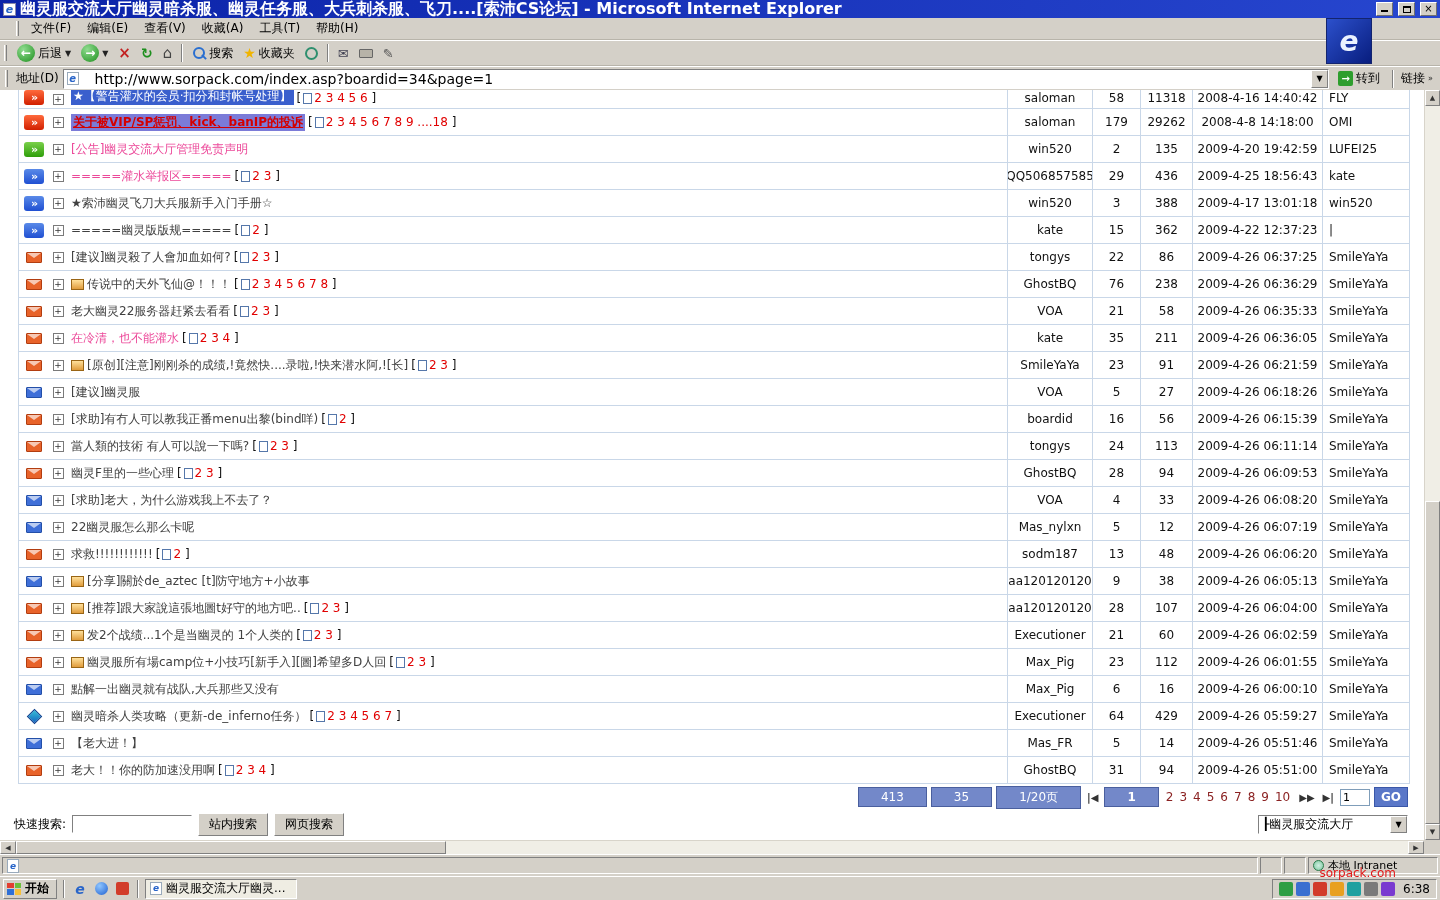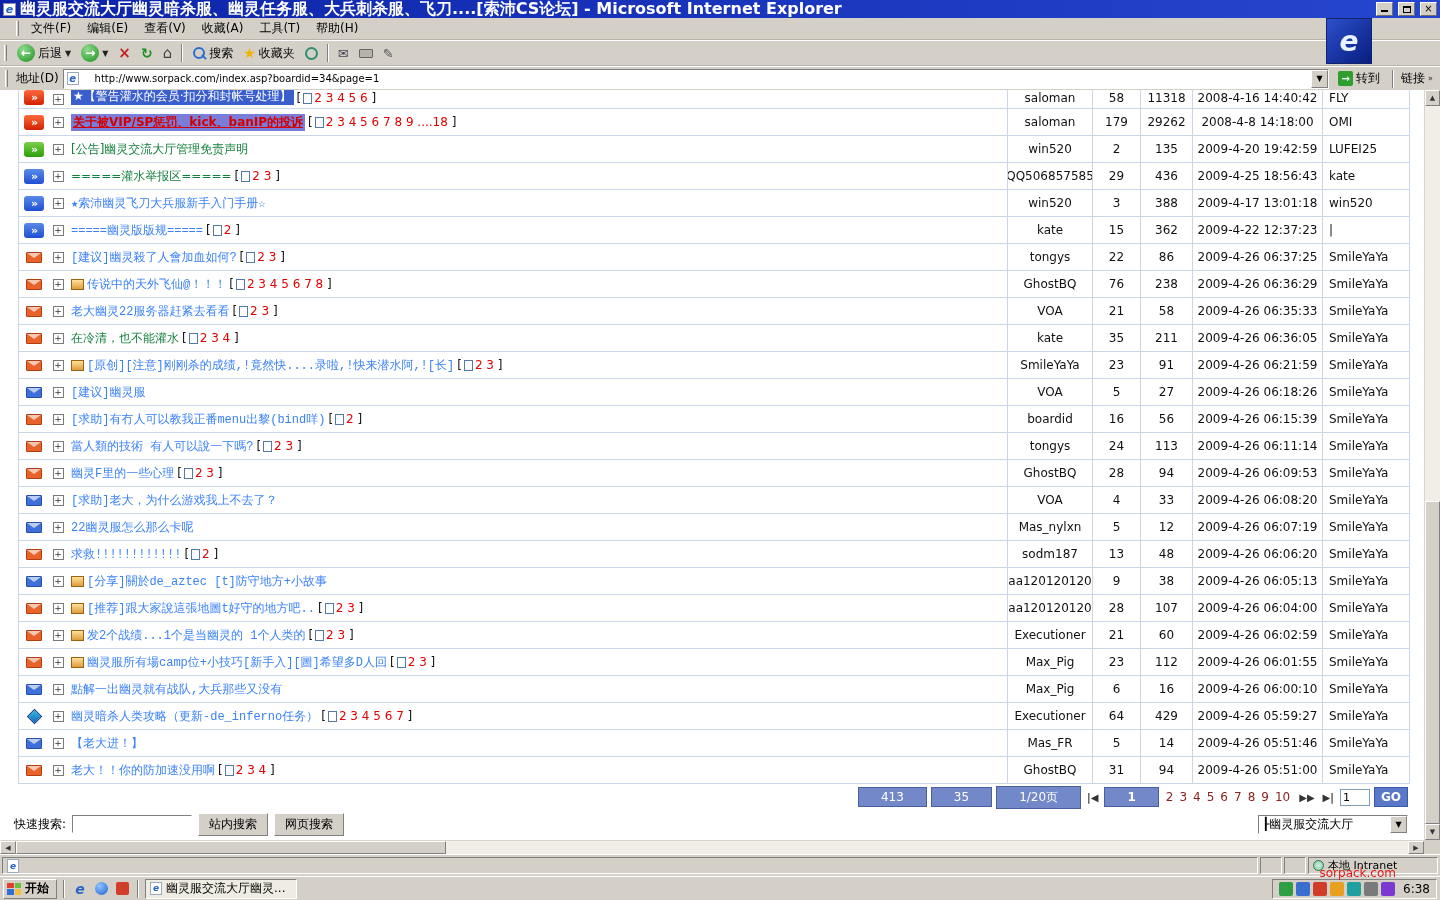--- a/index.html
+++ b/index.html
@@ -31,21 +31,21 @@
   .ic-search::after { content:""; position:absolute; bottom:0; right:1px; width:2px; height:6px; background:#2a6fd0; transform:rotate(-45deg); }
   .ic-star { color:#f0b400; font-size:14px; }
   .ic-hist { width:13px; height:13px; border:2px solid #2e8f6e; border-radius:50%; }
   .ic-mail { color:#445; font-size:13px; }
   .ic-print { width:14px; height:9px; background:#b7b3a8; border:1px solid #666; border-radius:1px; }
   .ic-edit { color:#555; font-size:13px; }
   .tsep { width:2px; height:18px; border-left:1px solid #808080; border-right:1px solid #fff; margin:0 3px; }
   .addressbar { height:24px; background:#d4d0c8; display:flex; align-items:center; gap:4px; padding:0 3px; border-top:1px solid #fff; }
   .addr-field { flex:1; height:20px; background:#fff; border:1px solid; border-color:#808080 #fff #fff #808080; display:flex; align-items:center; gap:4px; padding-left:3px; }
   .addr-fav { width:12px; height:13px; border:1px solid #9ab; color:#2965c9; font-weight:bold; font-style:italic; font-size:10px; line-height:11px; text-align:center; background:#fff; }
-  .addr-text { flex:1; font-size:10px; white-space:nowrap; overflow:hidden;padding-left:12px; }
+  .addr-text { flex:1; font-size:14px; white-space:nowrap; overflow:hidden;padding-left:12px; }
   .addr-drop { width:17px; height:18px; background:#d4d0c8; border:1px solid; border-color:#fff #808080 #808080 #fff; font-size:8px; display:flex; align-items:center; justify-content:center; }
   .go-btn { display:flex; align-items:center; gap:3px; padding:1px 5px; }
   .go-ic { width:15px; height:15px; background:#2e9e2e; color:#fff; border-radius:2px; font-size:10px; font-weight:bold; display:flex; align-items:center; justify-content:center; }
   .links { display:flex; align-items:center; gap:3px; padding-right:4px; }
   .throbber { position:absolute; top:18px; right:68px; width:46px; height:46px; background:linear-gradient(135deg,#2c50cc,#081d7e); border:1px solid #13246e; color:#eaf2ff; display:flex; align-items:center; justify-content:center; font-size:28px; font-style:italic; font-weight:bold; z-index:5; }
 
   
   .content { height:764px; display:grid; grid-template-columns:1424px 16px; grid-template-rows:750px 14px; background:#fff; }
   .page { position:relative; overflow:hidden; background:#fff; }
   .vscroll { display:flex; flex-direction:column; background:#f0eee6; border-left:1px solid #d8d4ca; }
@@ -78,22 +78,22 @@
   .hot-green { background:linear-gradient(180deg,#7ad04a,#2e9e0a); }
   .hot-blue { background:linear-gradient(180deg,#5a8ae8,#1f4fd2); }
   .env { width:16px; height:11px; position:relative; border-radius:1px; }
   .env-red { background:#e8632a; border:1px solid #b23d10; }
   .env-blue { background:#3f6fd8; border:1px solid #234fa8; }
   .env::after { content:""; position:absolute; top:0; left:0; width:0; height:0; border-left:7px solid transparent; border-right:7px solid transparent; border-top:5px solid rgba(255,255,255,.65); }
   .gem { width:11px; height:11px; background:linear-gradient(135deg,#35c0d8,#1565c0); border:1px solid #0c3f8e; transform:rotate(45deg); }
   .plus { width:11px; height:11px; border:1px solid #7a7a7a; background:#fff; color:#333; font-size:9px; line-height:9px; text-align:center; }
   .attach { width:13px; height:11px; background:linear-gradient(180deg,#ffe09a,#e09c3c); border:1px solid #996515; margin-right:3px; flex:none; }
   .tlink { text-decoration:none; }
-  .tlink.normal { color:#3b82f6;font-family:Liberation Mono, monospace; }
-  .tlink.red { color:#15803d; }
+  .tlink.normal { color:#404040; }
+  .tlink.red { color:#ec4899; }
   .tlink.hl1 { background:#3a5fcd; color:#fff; padding:0 2px; }
   .tlink.hl2 { background:#7b7bd8; color:#d40000; font-weight:bold; text-decoration:underline; padding:0 2px; }
   .pages { margin-left:3px; color:#111; }
   .pgdoc { display:inline-block; width:9px; height:11px; background:#fff; border:1px solid #5577aa; vertical-align:-2px; margin:0 2px; }
   .pnums { color:#e10000; }
   .c-au, .c-la { color:#111; }
   .c-re, .c-vi { color:#111; }
   .c-tm { color:#111; }
 
   

